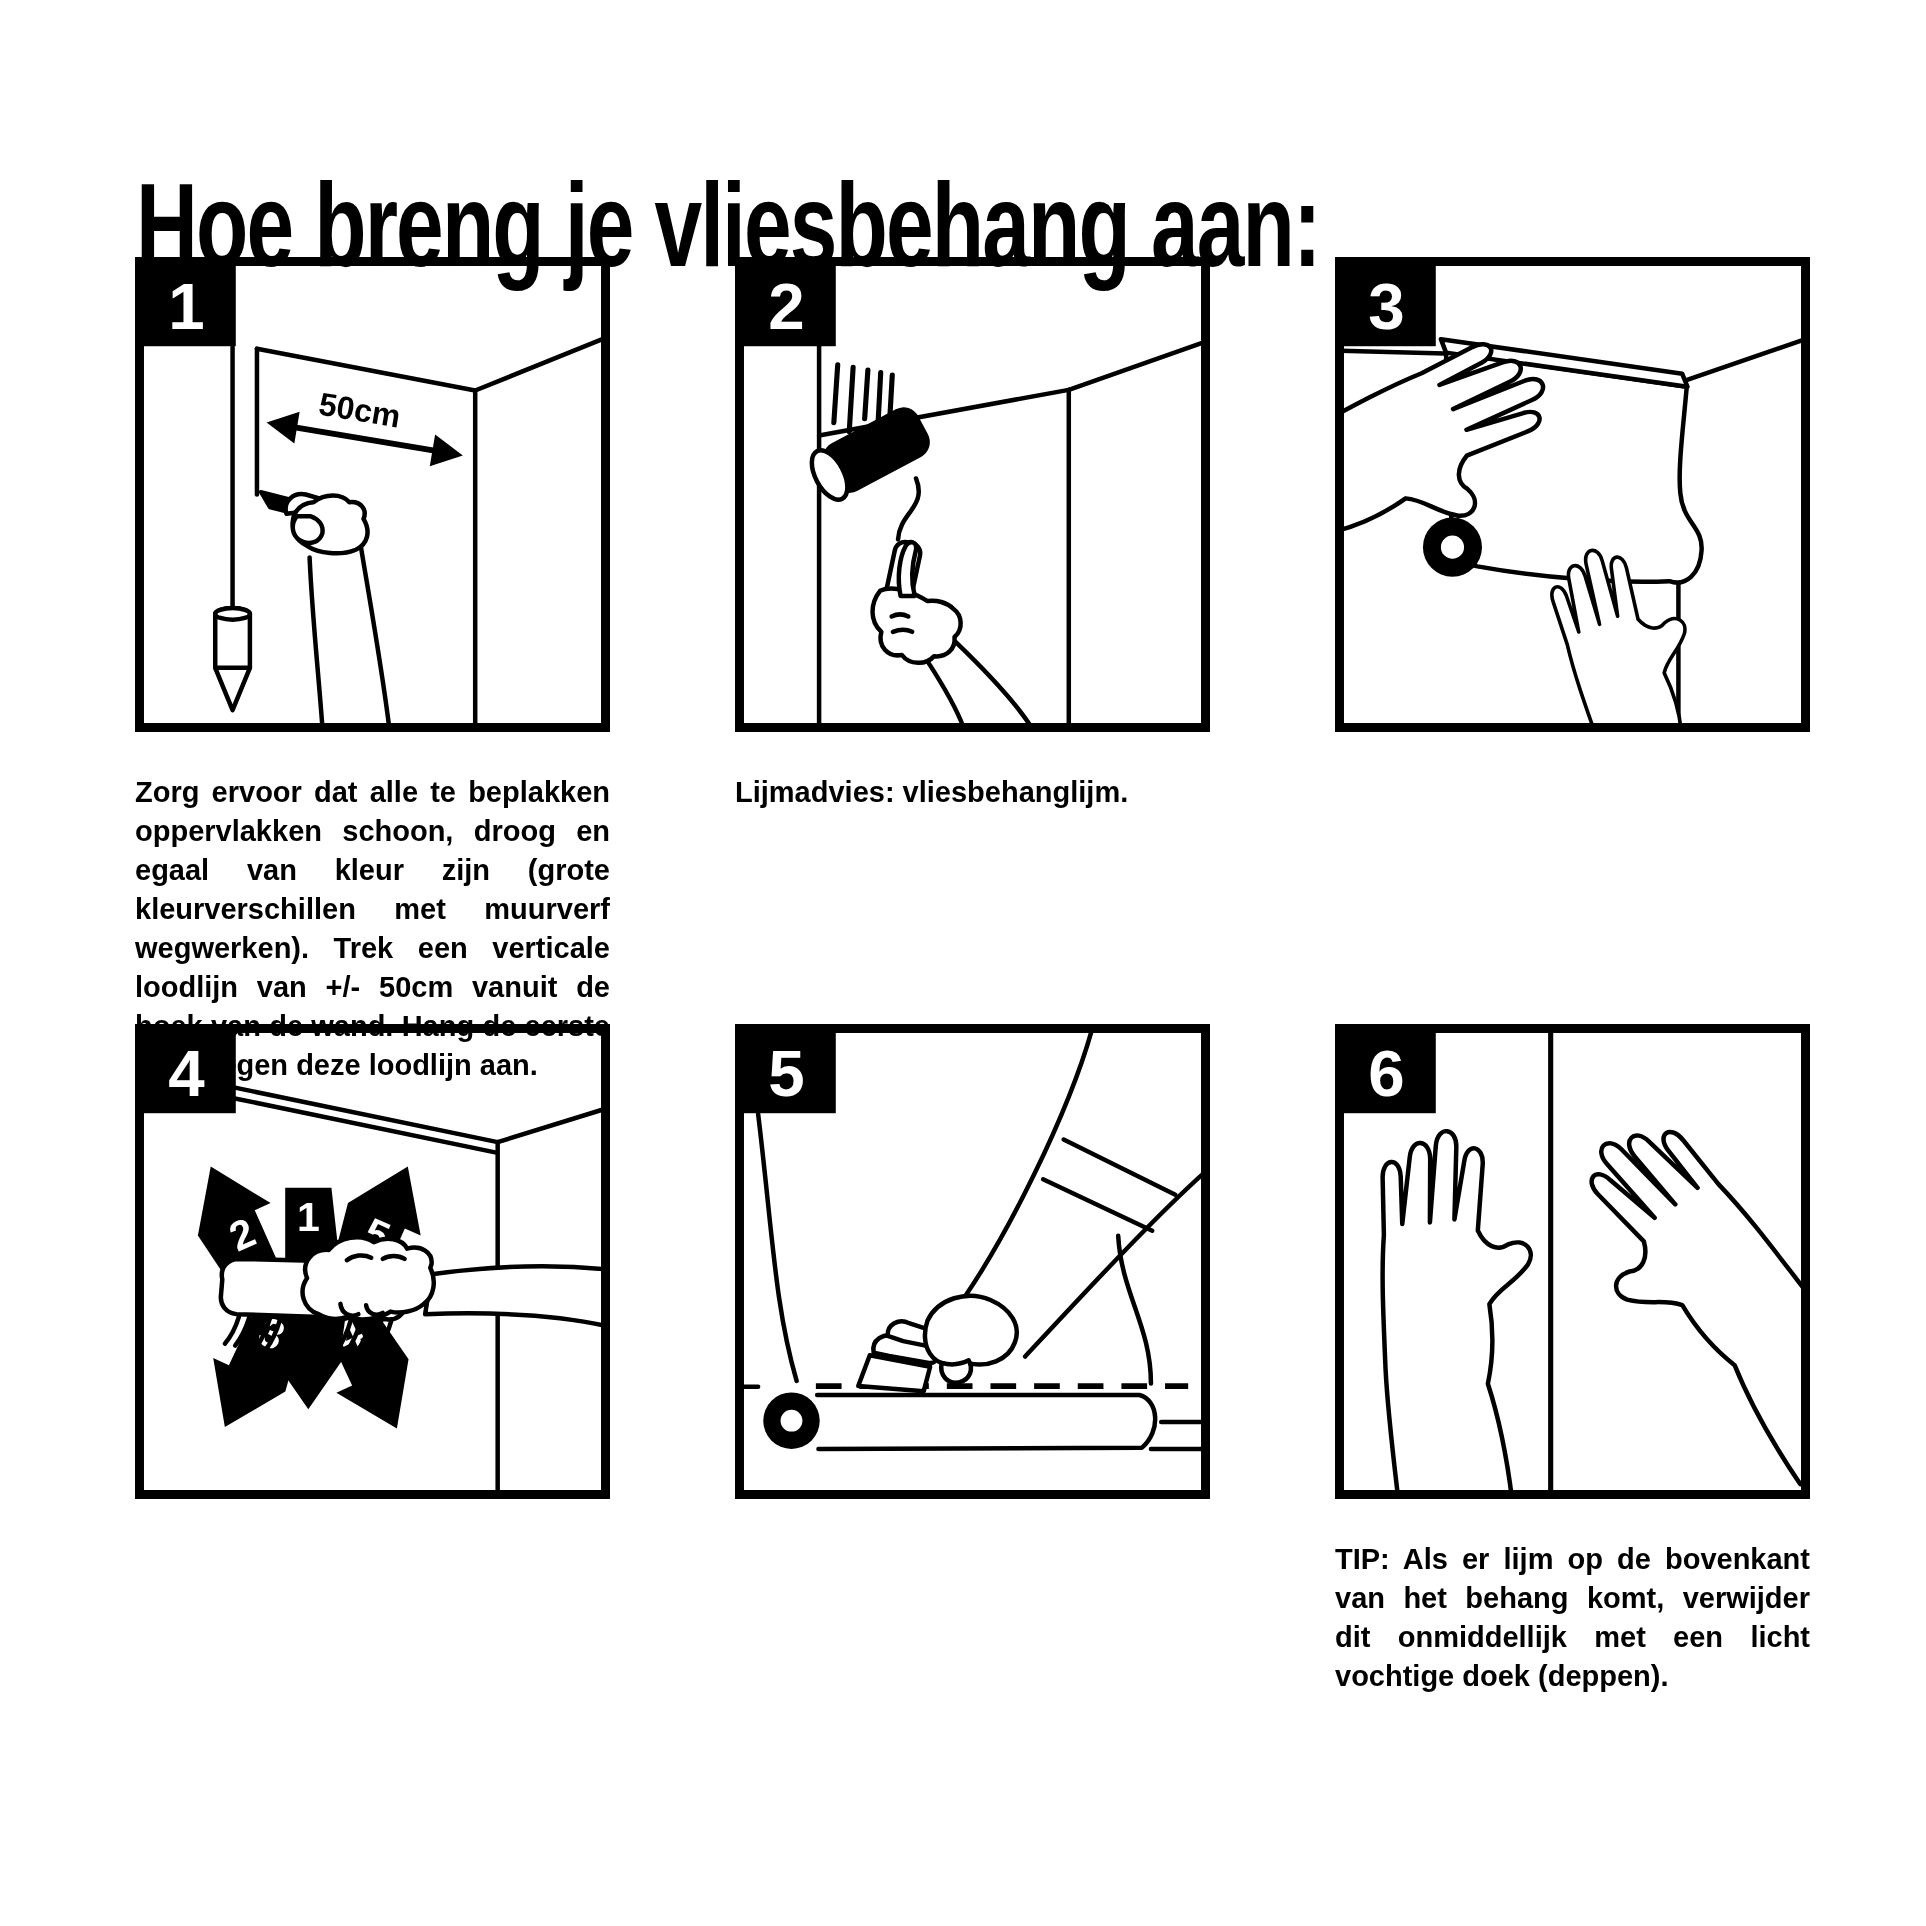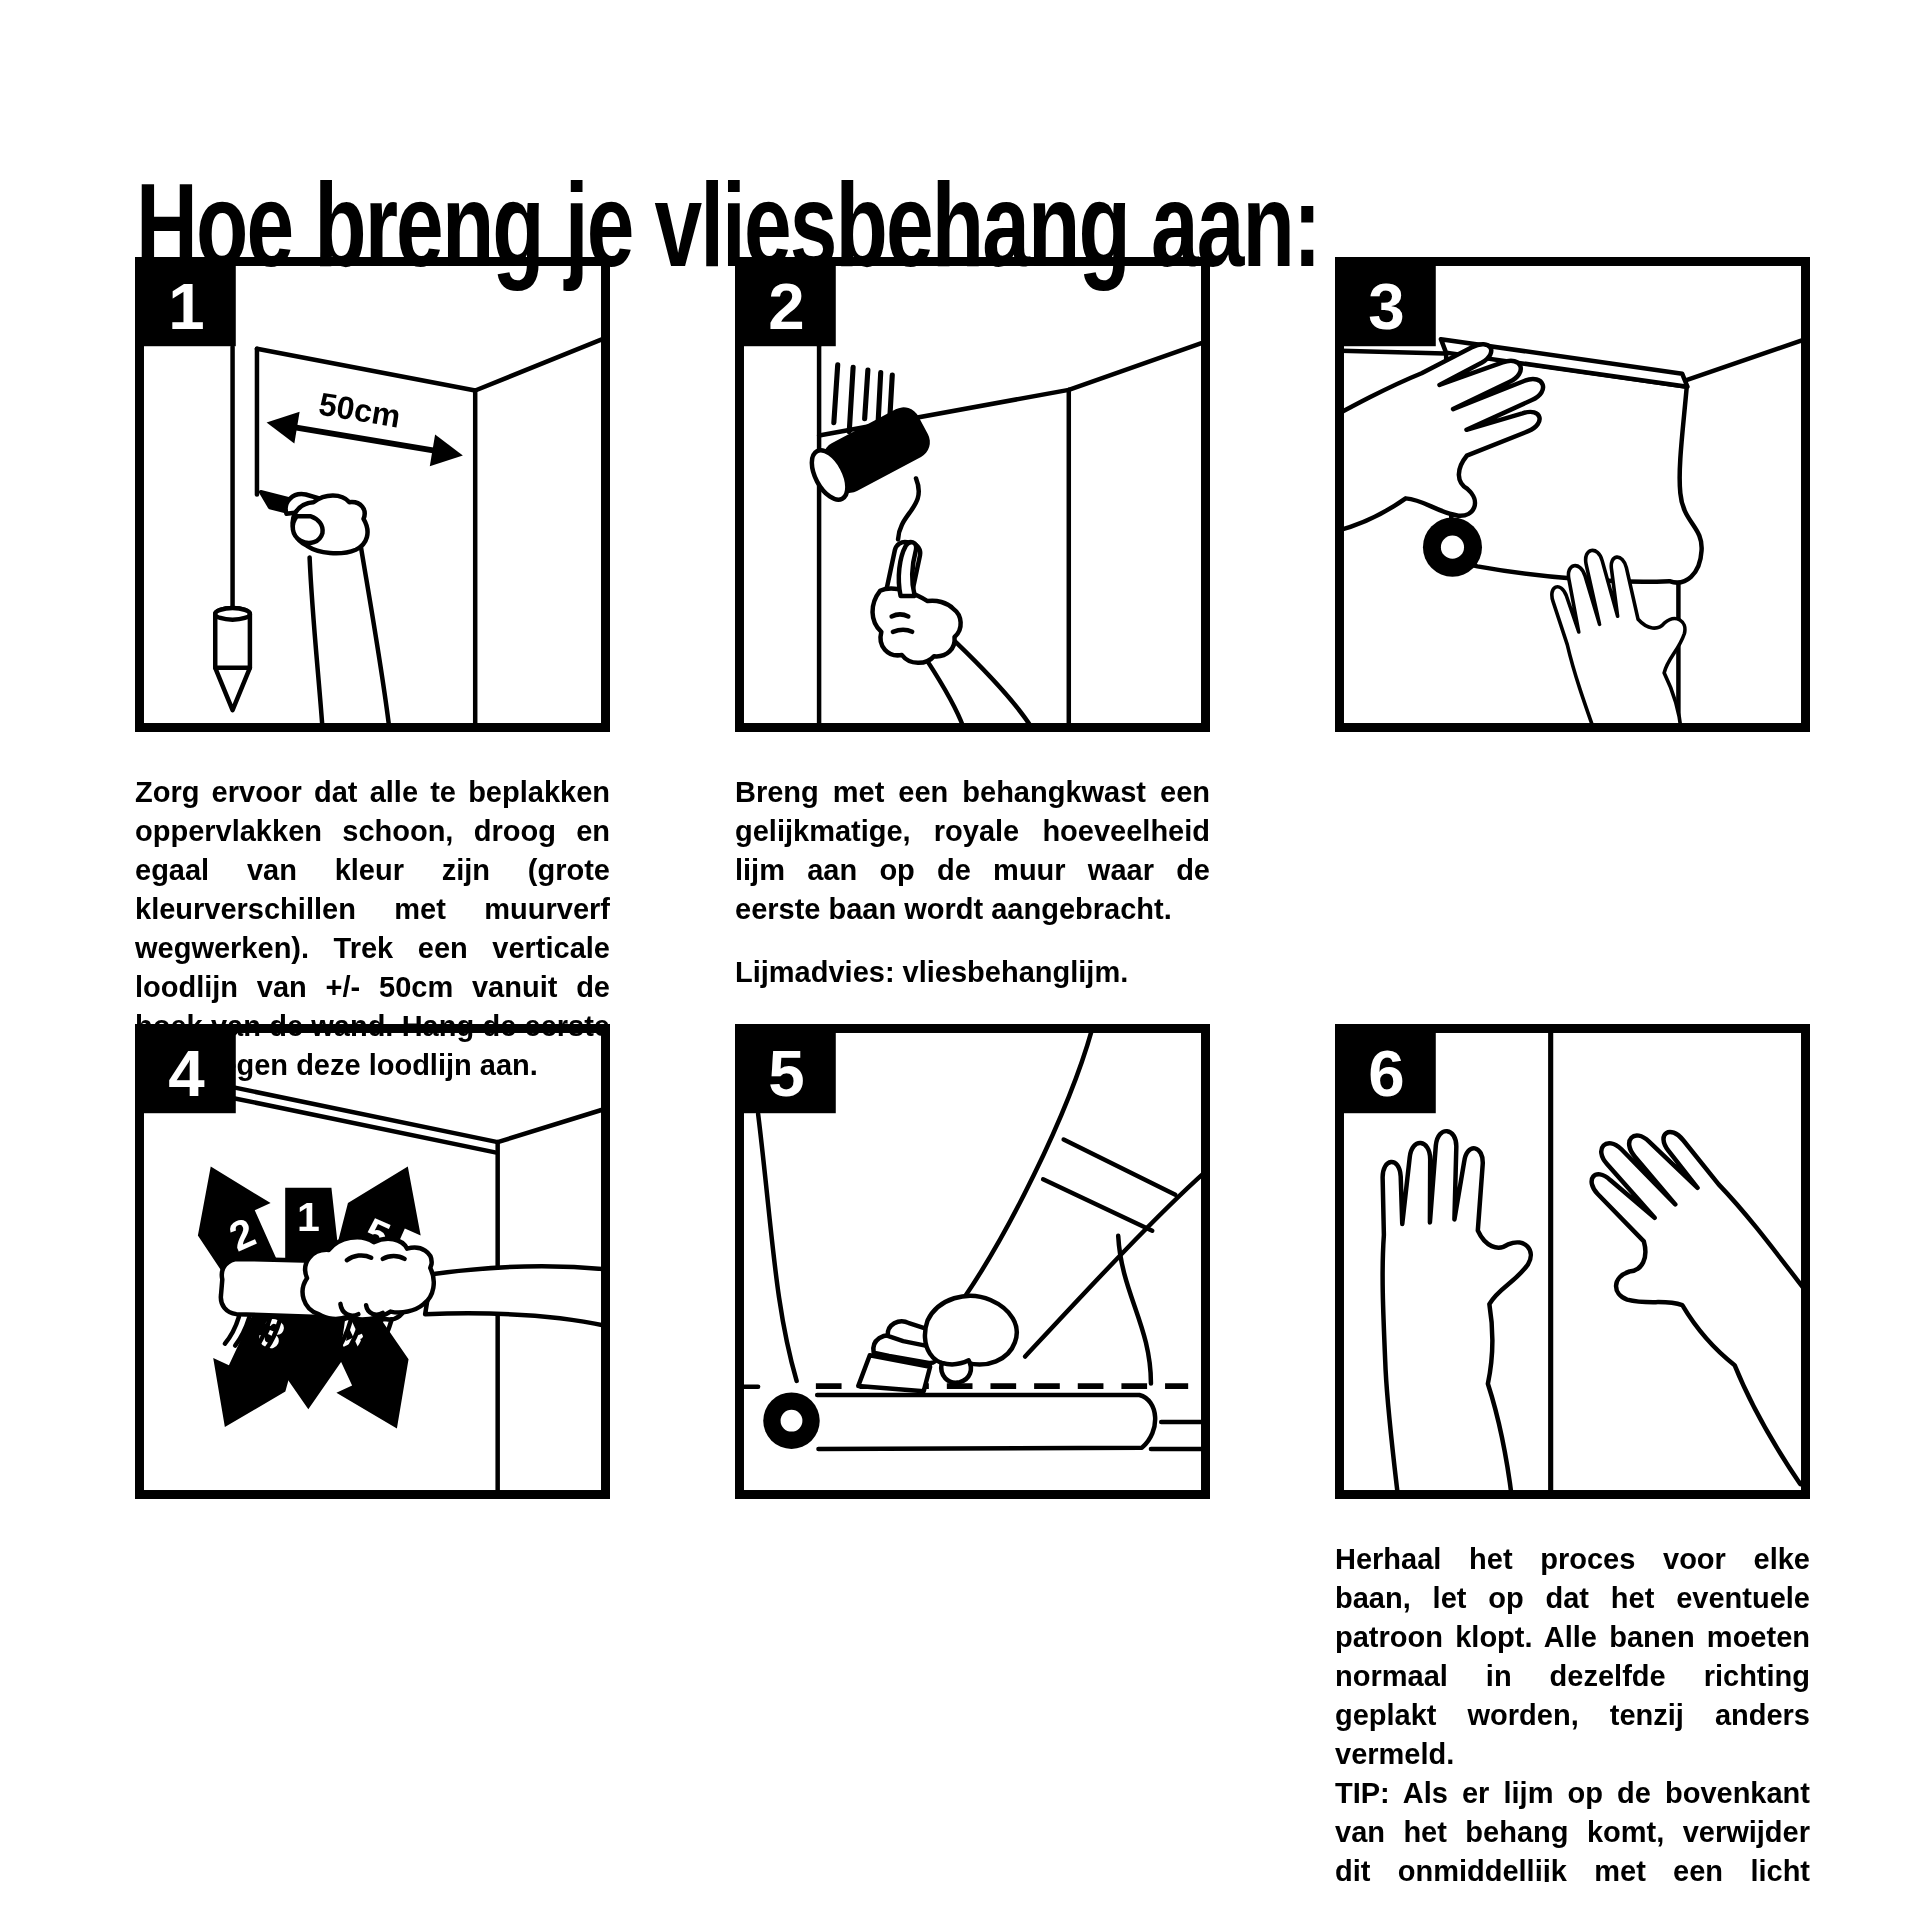--- a/index.html
+++ b/index.html
@@ -114,21 +114,20 @@
         <path class="ln" d="M244,560 C252,556 262,556 270,560" stroke-width="6"></path>
         <path class="ln" d="M246,584 C256,580 268,580 276,584" stroke-width="6"></path>
         <path class="ln" d="M300,630 C322,664 344,700 356,733"></path>
         <path class="ln" d="M344,600 C396,650 436,692 462,733"></path>
       </g>
       <rect x="7" y="7" width="150" height="132" class="bk"></rect>
       <text class="num" x="80" y="112">2</text>
       <rect x="7" y="7" width="726" height="726" fill="none" stroke="#000" stroke-width="14"></rect>
     </svg>
     <figcaption class="caption">
-      <p>Breng met een behangkwast een gelijkmatige, royale hoeveelheid lijm aan op de muur waar de eerste baan wordt aangebracht.</p>
       <p class="gap">Lijmadvies: vliesbehanglijm.</p>
     </figcaption>
   </figure>
 
   <figure class="cell c2 r0" style="margin:0">
     <svg class="panel" viewBox="0 0 740 740">
       <g>
         <path class="ln" d="M9,146 L230,152"></path>
         <path class="ln" d="M535,196 L733,128"></path>
         <path class="ln" d="M535,196 L535,733"></path>
@@ -236,19 +235,18 @@
   <figure class="cell c2 r1" style="margin:0">
     <svg class="panel" viewBox="0 0 740 740">
       <line x1="336" y1="9" x2="336" y2="733" stroke="#000" stroke-width="8"></line>
       <use href="#hand" transform="translate(172,392) rotate(2)"></use>
       <use href="#hand" transform="translate(565,360) rotate(-42) scale(-1,1)"></use>
       <rect x="7" y="7" width="150" height="132" class="bk"></rect>
       <text class="num" x="80" y="112">6</text>
       <rect x="7" y="7" width="726" height="726" fill="none" stroke="#000" stroke-width="14"></rect>
     </svg>
     <figcaption class="caption">
-      <p>Herhaal het proces voor elke baan, let op dat het eventuele patroon klopt. Alle banen moeten normaal in dezelfde richting geplakt worden, tenzij anders vermeld.</p>
       <p>TIP: Als er lijm op de bovenkant van het behang komt, verwijder dit onmiddellijk met een licht vochtige doek (deppen).</p>
     </figcaption>
   </figure>
 
 </div>
 
 
 </body></html>

